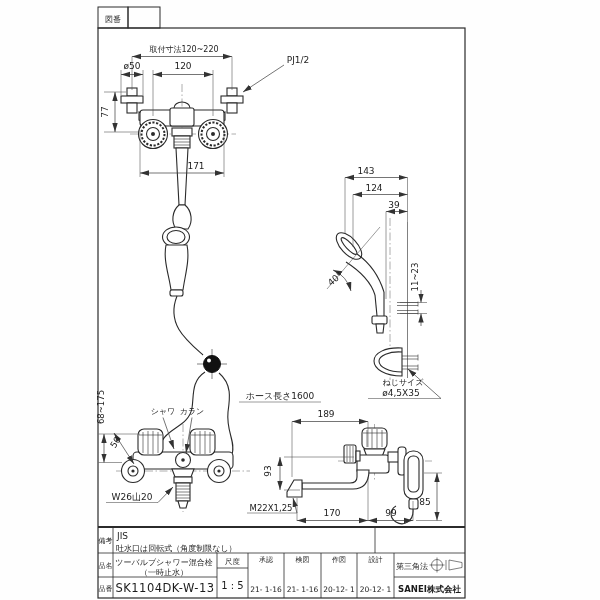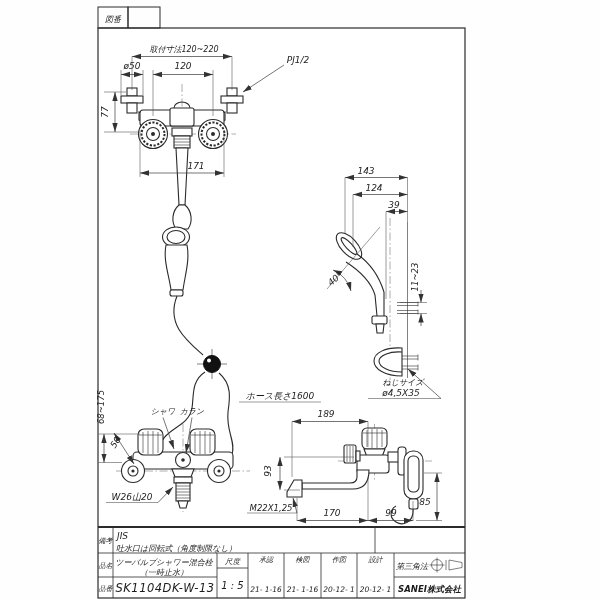--- a/index.html
+++ b/index.html
@@ -1,16 +1,16 @@
 <!DOCTYPE html>
 <html><head>
 <meta charset="utf-8">
 <style>
   html,body{margin:0;padding:0;background:#ffffff;}
-  #stage{width:600px;height:600px;position:relative;background:#fefefe;font-family:"DejaVu Sans","Liberation Sans",sans-serif;font-style:italic;}
+  #stage{width:600px;height:600px;position:relative;background:#fefefe;font-family:"DejaVu Sans","Liberation Sans",sans-serif;}
   svg text{fill:#1c1c1c;font-family:"DejaVu Sans","Liberation Sans",sans-serif;}
   .ol{fill:#ffffff;stroke:#2b2b2b;stroke-width:1.1;}
   .oln{fill:none;stroke:#2b2b2b;stroke-width:1.1;}
   .thin{fill:none;stroke:#2b2b2b;stroke-width:0.6;}
   .dim{fill:none;stroke:#3a3a3a;stroke-width:0.7;}
   .ext{fill:none;stroke:#4a4a4a;stroke-width:0.55;}
   .cl{fill:none;stroke:#6a6a6a;stroke-width:0.55;stroke-dasharray:8 2.5 1.5 2.5;}
   .tb{stroke:#2b2b2b;fill:none;}
   .f7{font-size:7px;} .f75{font-size:7.5px;} .f8{font-size:8px;} .f85{font-size:8.5px;}
   .f9{font-size:9px;} .f10{font-size:10px;} .f115{font-size:11.5px;letter-spacing:0.5px;}

